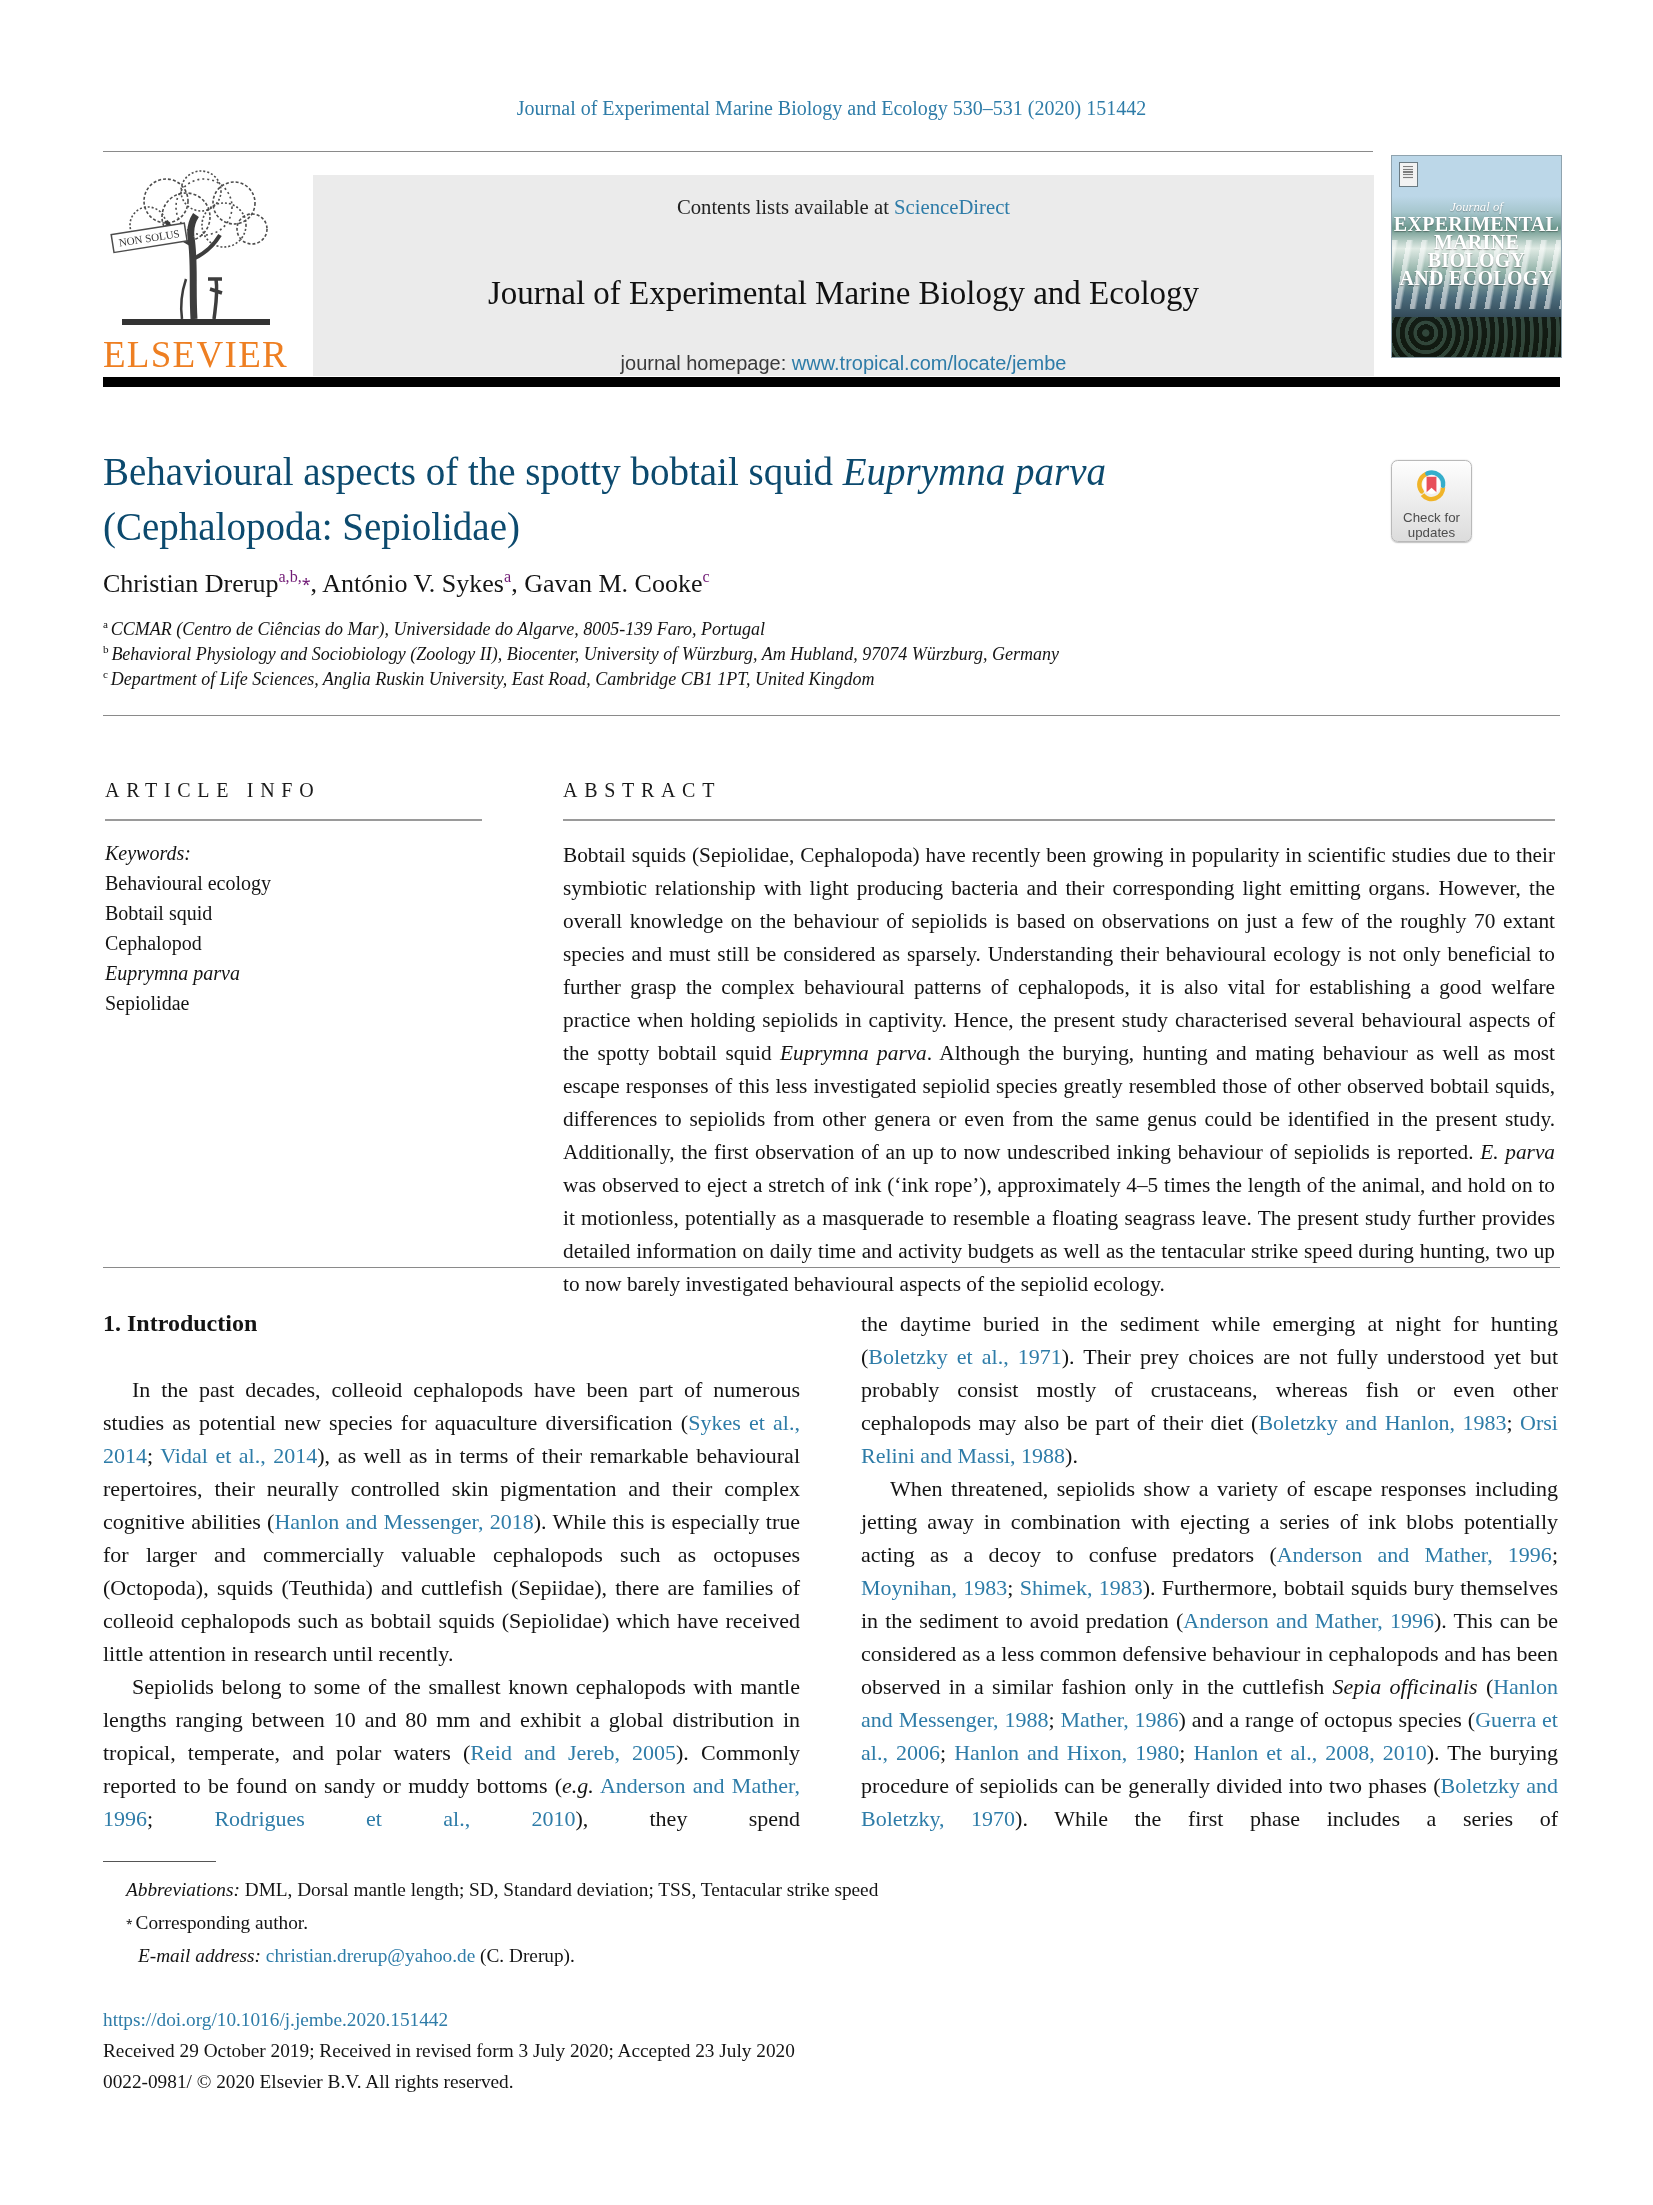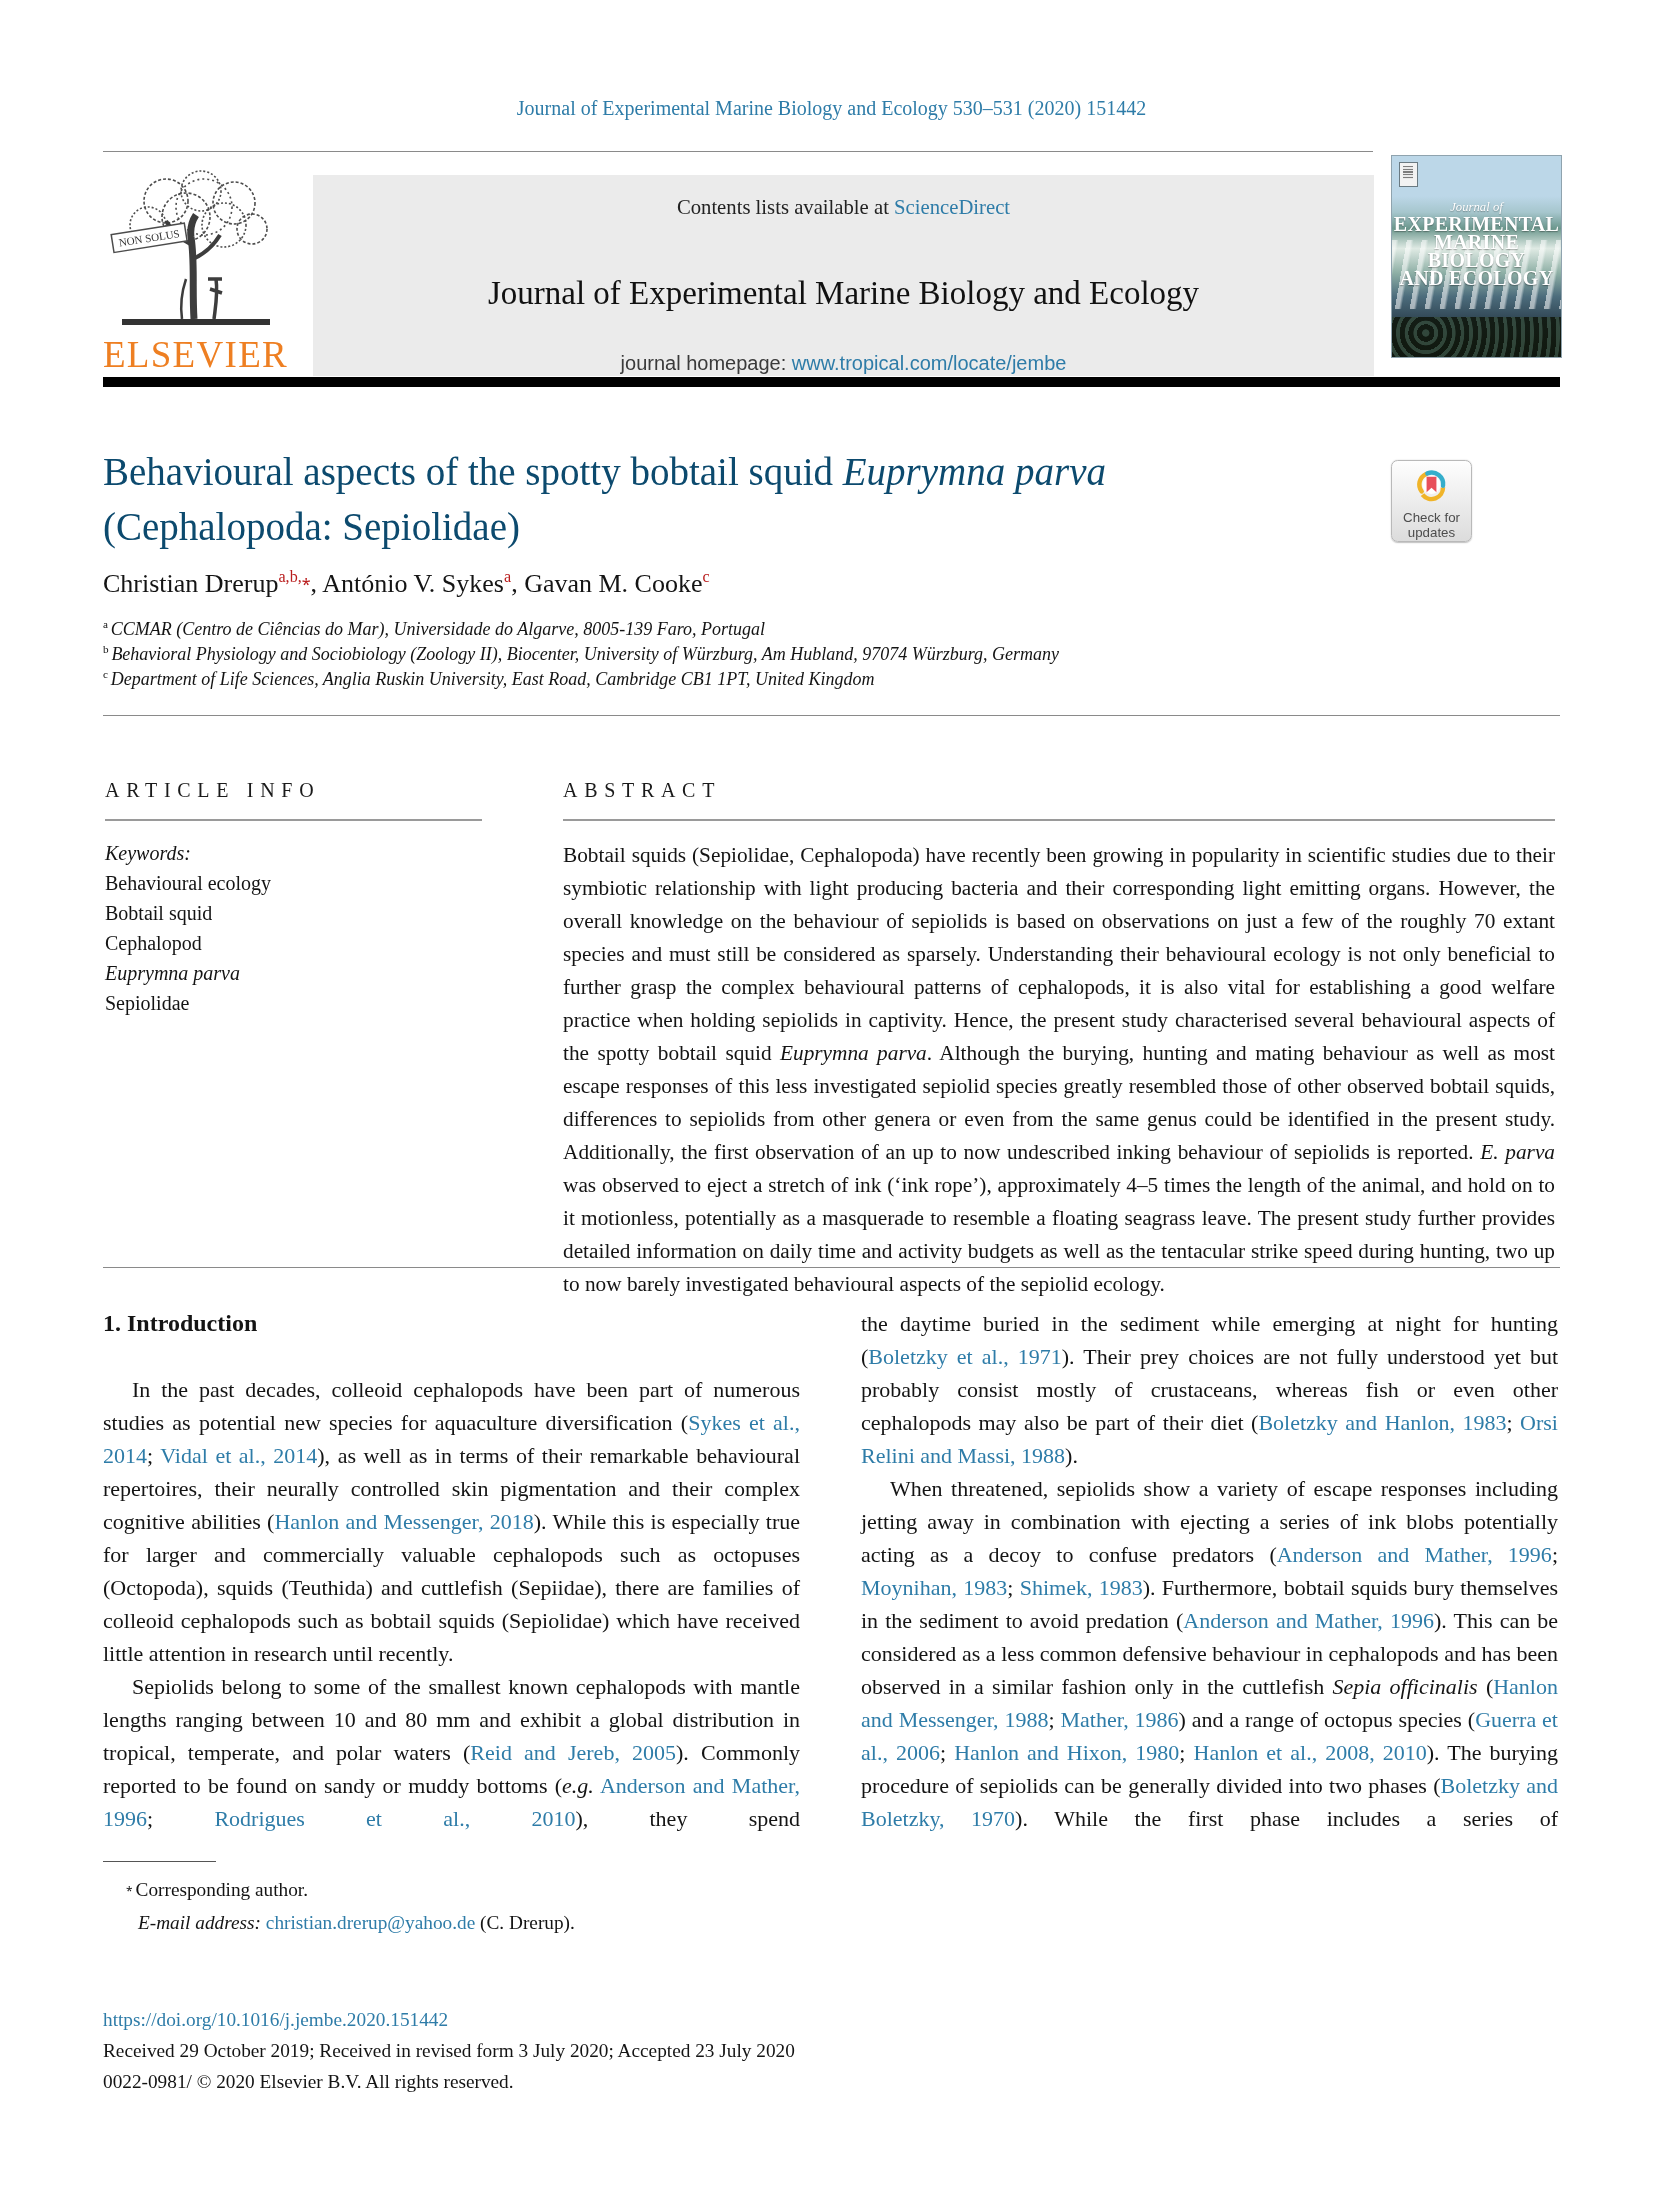--- a/index.html
+++ b/index.html
@@ -2,21 +2,21 @@
 <html lang="en" style="font-size:10.7px"><head>
 <meta charset="utf-8">
 <style>
   html,body{margin:0;padding:0;background:#ffffff;}
   body{width:1654px;height:2205px;overflow:hidden;}
   .page{position:relative;width:1654px;height:2205px;background:#fff;
         font-family:"Liberation Serif",serif;color:#141414;}
   .lnk{color:#2e7ca8;}
   .it{font-style:italic;}
   .sup{vertical-align:super;font-size:0.62em;line-height:0;}
-  .sup.lnk{color:#b91c1c;}
+  .sup.lnk{color:#701a75;}
 
   
   .citation{position:absolute;left:103px;top:97px;width:1457px;text-align:center;
             font-size:20px;color:#2e7ca8;}
   .rule-top{position:absolute;left:103px;top:151px;width:1270px;height:1.3px;background:#8a8a8a;}
 
   
   .logo{position:absolute;left:85px;top:167px;width:221px;height:212px;text-align:center;}
   .logo svg{display:block;margin:0 auto;}
   .elsevier-word{font-size:37px;color:#ee7f22;letter-spacing:1.3px;margin-top:1.3px;}
@@ -192,20 +192,21 @@
       <p class="fj"><span>Sepiolids belong to some of the smallest known cephalopods with mantle lengths ranging between 10 and 80 mm and exhibit a global distribution in tropical, temperate, and polar waters (</span><span class="lnk">Reid and Jereb, 2005</span><span>). Commonly reported to be found on sandy or muddy bottoms (</span><span class="it">e.g.</span><span> </span><span class="lnk">Anderson and Mather, 1996</span><span>; </span><span class="lnk">Rodrigues et al., 2010</span><span>), they spend</span></p>
     </div>
     <div class="bcol">
       <p class="cont"><span>the daytime buried in the sediment while emerging at night for hunting (</span><span class="lnk">Boletzky et al., 1971</span><span>). Their prey choices are not fully understood yet but probably consist mostly of crustaceans, whereas fish or even other cephalopods may also be part of their diet (</span><span class="lnk">Boletzky and Hanlon, 1983</span><span>; </span><span class="lnk">Orsi Relini and Massi, 1988</span><span>).</span></p>
       <p class="fj"><span>When threatened, sepiolids show a variety of escape responses including jetting away in combination with ejecting a series of ink blobs potentially acting as a decoy to confuse predators (</span><span class="lnk">Anderson and Mather, 1996</span><span>; </span><span class="lnk">Moynihan, 1983</span><span>; </span><span class="lnk">Shimek, 1983</span><span>). Furthermore, bobtail squids bury themselves in the sediment to avoid predation (</span><span class="lnk">Anderson and Mather, 1996</span><span>). This can be considered as a less common defensive behaviour in cephalopods and has been observed in a similar fashion only in the cuttlefish </span><span class="it">Sepia officinalis</span><span> (</span><span class="lnk">Hanlon and Messenger, 1988</span><span>; </span><span class="lnk">Mather, 1986</span><span>) and a range of octopus species (</span><span class="lnk">Guerra et al., 2006</span><span>; </span><span class="lnk">Hanlon and Hixon, 1980</span><span>; </span><span class="lnk">Hanlon et al., 2008, 2010</span><span>). The burying procedure of sepiolids can be generally divided into two phases (</span><span class="lnk">Boletzky and Boletzky, 1970</span><span>). While the first phase includes a series of</span></p>
     </div>
   </div>
 
   <div class="footnote">
     <div class="fnrule"></div>
+    <div class="fn-abbr"><span class="it">Abbreviations:</span><span> DML, Dorsal mantle length; SD, Standard deviation; TSS, Tentacular strike speed</span></div>
     <div class="fn-corresp"><span class="sup">⁎ </span><span>Corresponding author.</span></div>
     <div class="fn-email"><span class="it">E-mail address: </span><span class="lnk">christian.drerup@yahoo.de</span><span> (C. Drerup).</span></div>
   </div>
 
   <div class="bottomblock">
     <div><span class="lnk">https://doi.org/10.1016/j.jembe.2020.151442</span></div>
     <div>Received 29 October 2019; Received in revised form 3 July 2020; Accepted 23 July 2020</div>
     <div>0022-0981/ © 2020 Elsevier B.V. All rights reserved.</div>
   </div>
 

